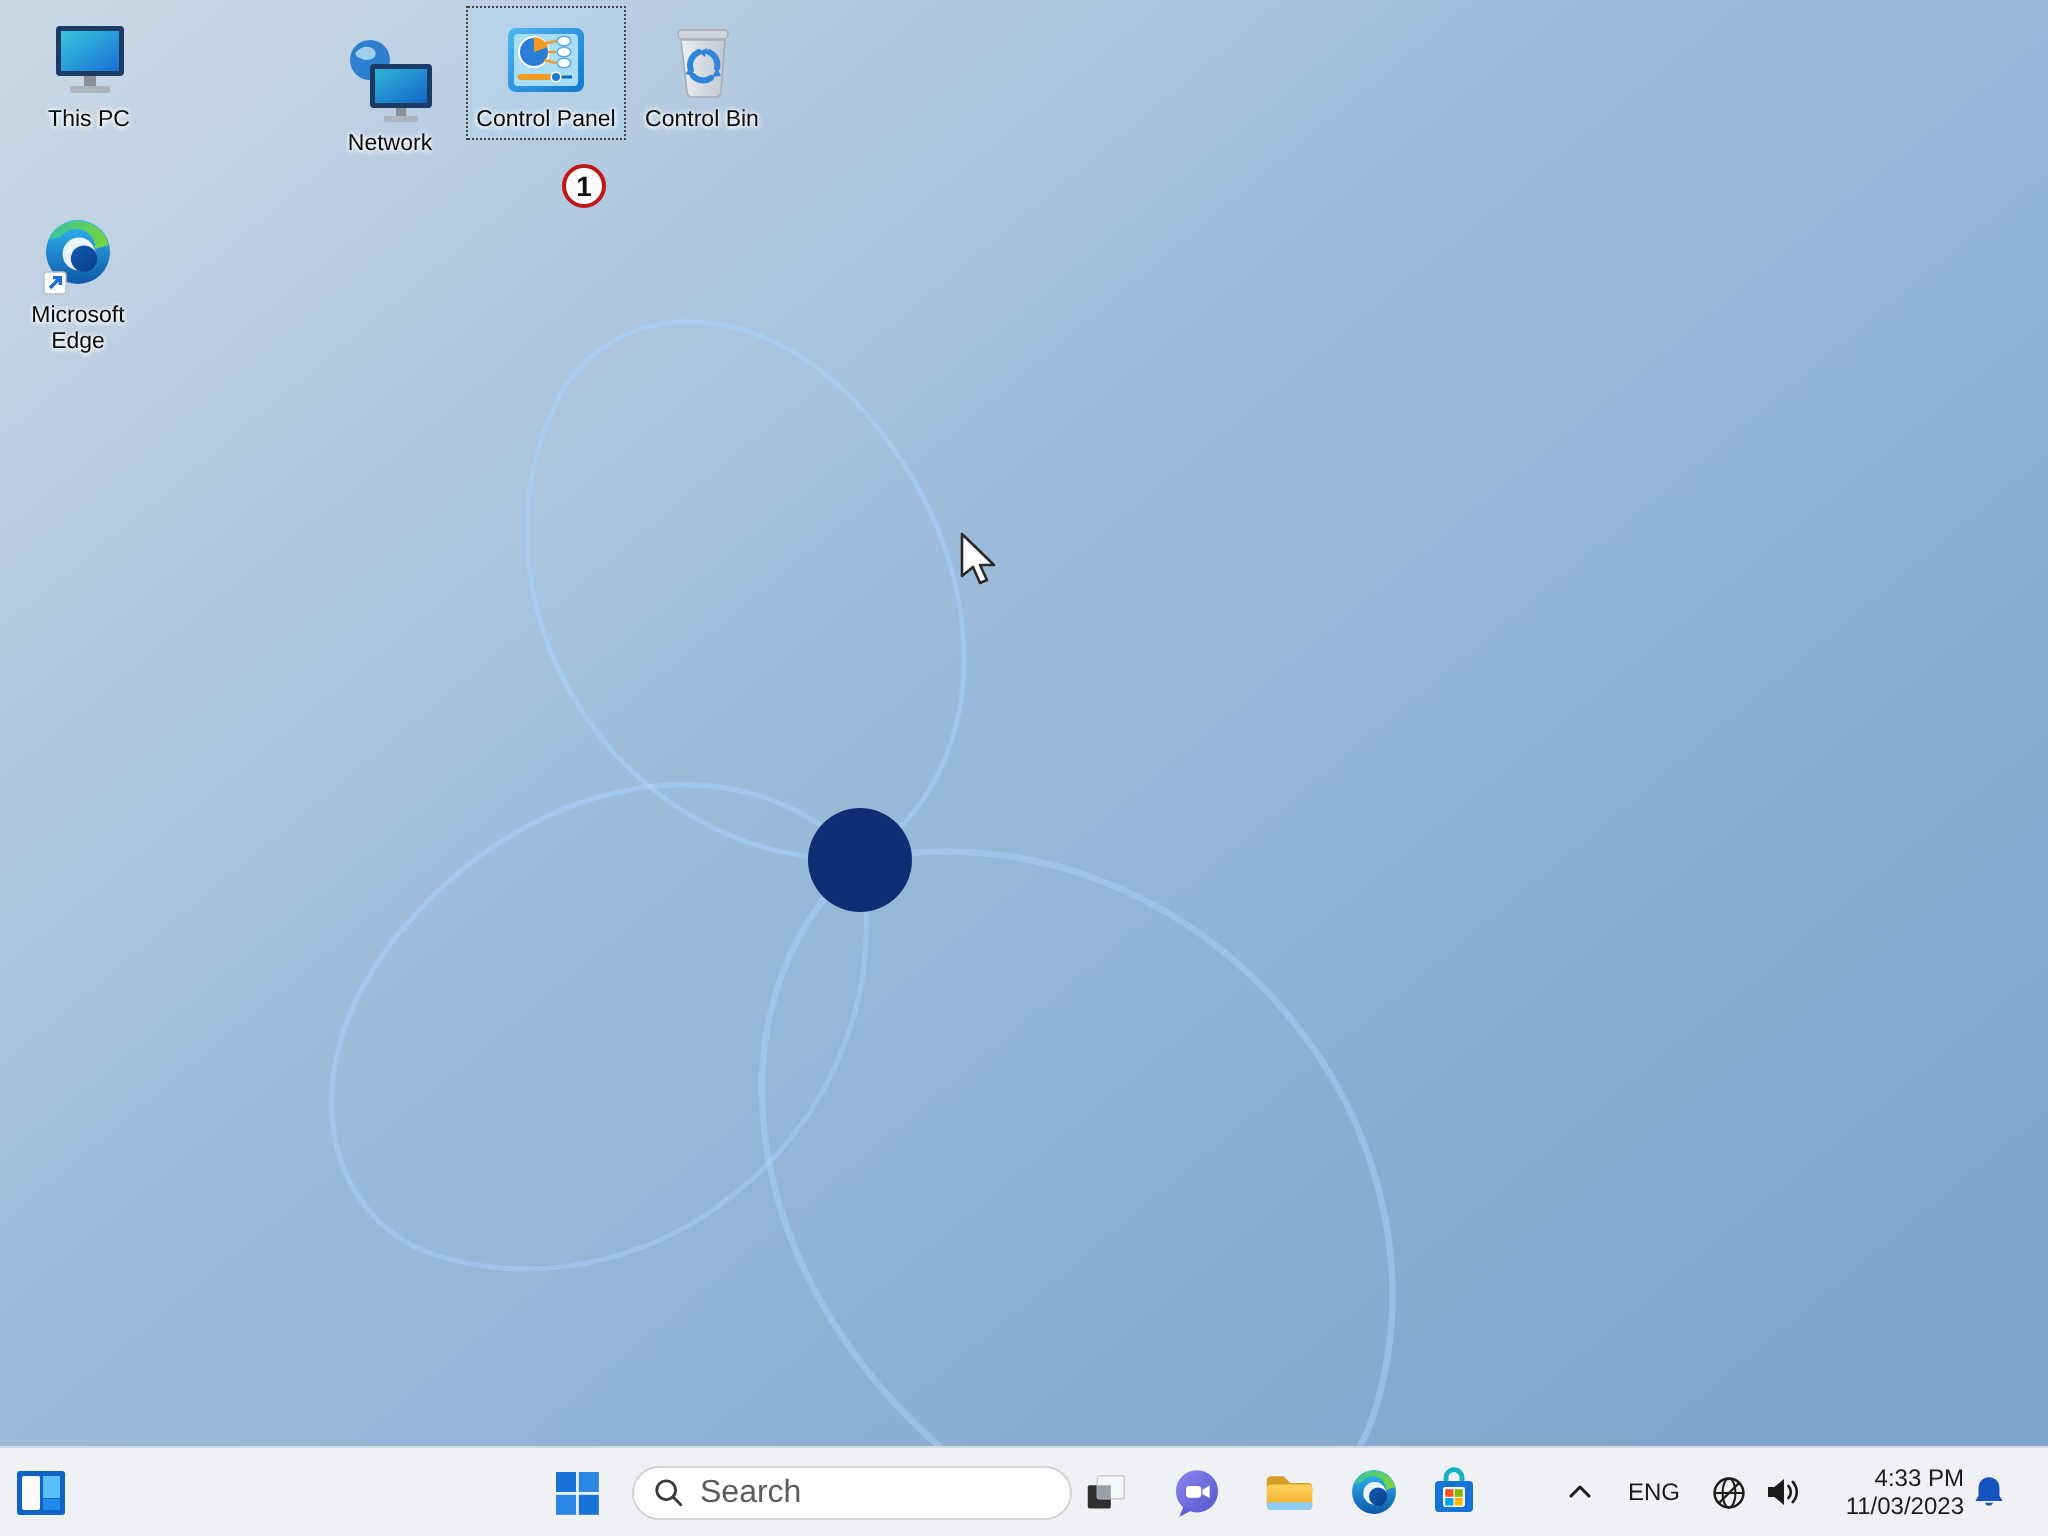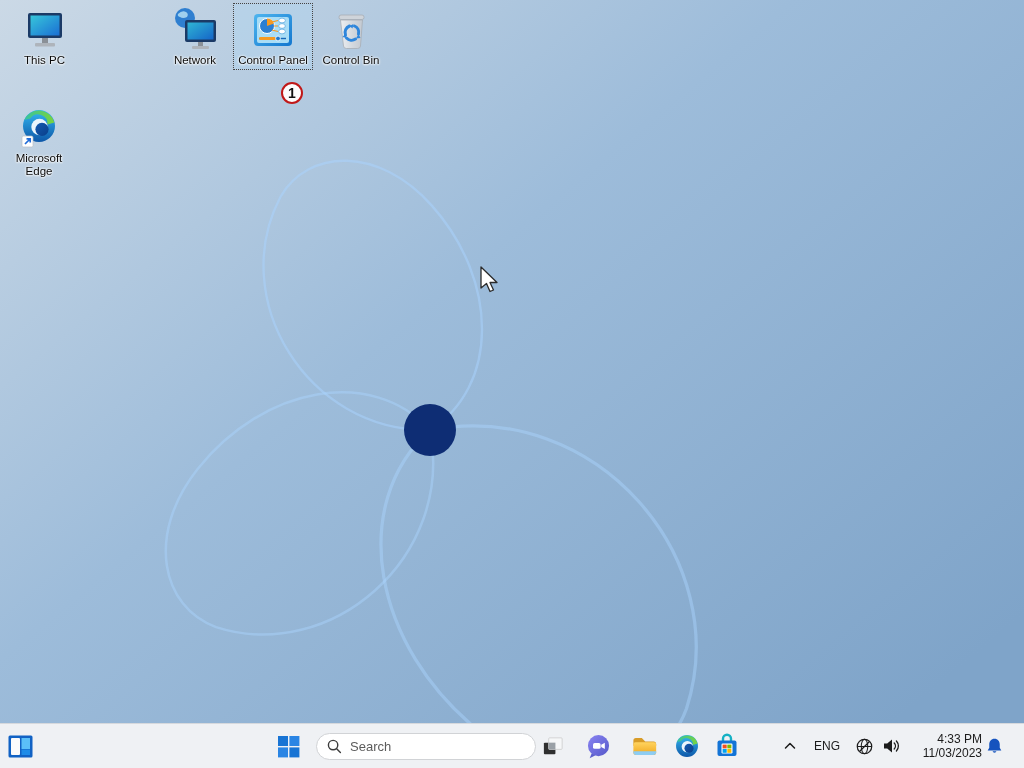--- a/index.html
+++ b/index.html
@@ -28,21 +28,21 @@
   .cursor { position:absolute; left:480px; top:266px; }
 
   
   .taskbar { position:absolute; left:0; top:723px; width:1024px; height:45px;
     background:#eff1f4; border-top:1px solid #d6d9dd; }
   .tb { position:absolute; top:50%; transform:translateY(-50%); display:flex;
     align-items:center; border-radius:5px; }
   .search-box { position:absolute; left:316px; top:9px; width:220px; height:27px;
     background:#fff; border:1px solid #d1d3d6; border-radius:14px;
     display:flex; align-items:center; padding:0 10px; gap:8px; }
-  .search-box input { border:none; outline:none; width:150px; font-size:13px;
+  .search-box input { border:none; outline:none; width:150px; font-size:16px;
     color:#333; background:transparent; font-family:"Liberation Sans", sans-serif; }
   .search-box input::placeholder { color:#5c5c5c; opacity:1; }
   .tray-text { font-size:12px; color:#1b1b1b; }
   .clock { position:absolute; left:906px; top:50%; transform:translateY(-50%);
     width:76px; text-align:right; font-size:12px; color:#1b1b1b; line-height:14px; }
 </style>
 </head>
 <body>
 
 <div class="screen">
@@ -113,21 +113,21 @@
           </defs>
         <rect x="6" y="6" width="34" height="25" rx="2" fill="#1b3a66"></rect>
         <rect x="8.5" y="8.5" width="29" height="20" fill="url(#scr1)"></rect>
         <rect x="20" y="31" width="6" height="5" fill="#8a9097"></rect>
         <rect x="13" y="36" width="20" height="3.5" rx="1" fill="#aeb4bb"></rect>
       </svg>
       <span class="lbl">This PC</span>
     </div>
 
 
-    <div class="icon-cell" style="left:156px; top:4px;">
+    <div class="icon-cell" style="left:156px; top:16px;">
       <svg class="glyph" viewBox="0 0 46 46">
         <defs>
             <linearGradient id="scr2" x1="0" y1="0" x2="1" y2="1">
           <stop offset="0%" stop-color="#2fb5d4"></stop>
               <stop offset="100%" stop-color="#1565c8"></stop>
             </linearGradient>
           </defs>
         <circle cx="13" cy="11" r="10" fill="#2f7fd0"></circle>
         <path d="M6,7 q4,-4 8,-2 q3,2 1,5 q-4,2 -7,0 q-3,-1 -2,-3 z" fill="#9fd0ee"></path>
         <path d="M14,15 q4,-2 6,1 q1,3 -2,4 q-4,0 -4,-5 z" fill="#9fd0ee"></path>

